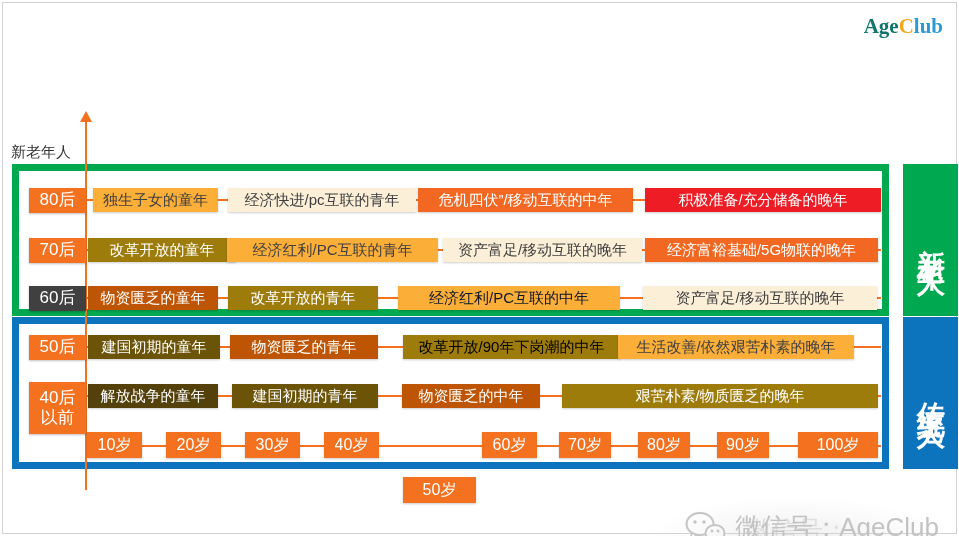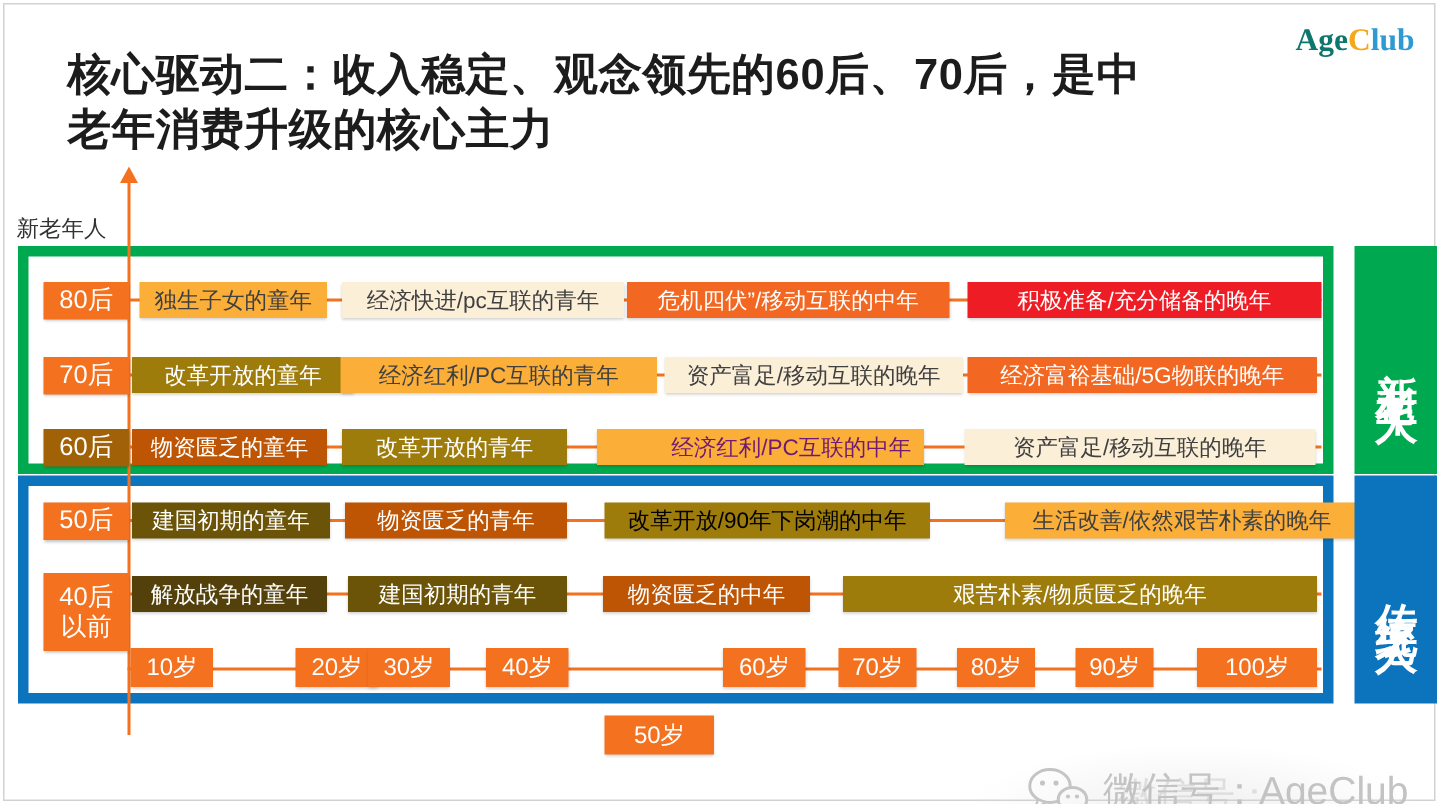--- a/index.html
+++ b/index.html
@@ -46,24 +46,20 @@
   .wm-textwrap{position:relative;font-size:26px;color:#c3c3c3;}
   .wm-text{position:relative;}
   .wm-text.ghost{position:absolute;left:10px;top:3px;opacity:.45;}
 </style>
 </head>
 <body>
 
 <div class="slide">
   <div class="frame"></div>
 
-  <div class="title">
-    <div>核心驱动二：收入稳定、观念领先的60后、70后，是中</div>
-    <div>老年消费升级的核心主力</div>
-  </div>
 
   <div class="logo">
     <span style="color: #0f766e;">Age</span><span style="color: rgb(245, 168, 28);">C</span><span style="color: rgb(46, 154, 211);">lub</span>
   </div>
 
   <div class="axis-caption">新老年人</div>
 
   <div class="vaxis-arrow"></div>
   <div class="vaxis" style="background: rgb(244, 113, 31);"></div>
 
@@ -81,47 +77,47 @@
       <div class="era-box" style="top: 188px; left: 645px; width: 236px; background: rgb(238, 28, 37); color: rgb(255, 255, 255);">积极准备/充分储备的晚年</div>
       <div class="connector" style="top: 249px; background: rgb(244, 113, 31);"></div>
       <div class="gen-label" style="top: 238px; height: 25px; background: rgb(244, 113, 31);">
         <div>70后</div>
       </div>
       <div class="era-box" style="top: 238px; left: 88px; width: 148px; background: rgb(158, 124, 12); color: rgb(255, 255, 255);">改革开放的童年</div>
       <div class="era-box" style="top: 238px; left: 227px; width: 211px; background: rgb(251, 174, 56); color: rgb(64, 64, 64);">经济红利/PC互联的青年</div>
       <div class="era-box" style="top: 238px; left: 443px; width: 199px; background: rgb(252, 239, 216); color: rgb(64, 64, 64);">资产富足/移动互联的晚年</div>
       <div class="era-box" style="top: 238px; left: 645px; width: 233px; background: rgb(242, 104, 34); color: rgb(255, 255, 255);">经济富裕基础/5G物联的晚年</div>
       <div class="connector" style="top: 297px; background: rgb(244, 113, 31);"></div>
-      <div class="gen-label" style="top: 286px; height: 25px; background: #a16207;">
+      <div class="gen-label" style="top: 286px; height: 25px; background: #404040;">
         <div>60后</div>
       </div>
       <div class="era-box" style="top: 286px; left: 88px; width: 130px; background: rgb(189, 85, 4); color: rgb(255, 255, 255); text-align: right;">物资匮乏的童年</div>
       <div class="era-box" style="top: 286px; left: 228px; width: 150px; background: rgb(158, 124, 12); color: rgb(255, 255, 255);">改革开放的青年</div>
-      <div class="era-box" style="top: 286px; left: 398px; width: 177px; background: rgb(251, 174, 56); color: #701a75; padding-left: 41px;">经济红利/PC互联的中年</div>
+      <div class="era-box" style="top: 286px; left: 398px; width: 222px; background: rgb(251, 174, 56); color: #0f172a;">经济红利/PC互联的中年</div>
       <div class="era-box" style="top: 286px; left: 643px; width: 234px; background: rgb(252, 239, 216); color: rgb(64, 64, 64);">资产富足/移动互联的晚年</div>
       <div class="connector" style="top: 346px; background: rgb(244, 113, 31);"></div>
       <div class="gen-label" style="top: 335px; height: 25px; background: rgb(244, 113, 31);">
         <div>50后</div>
       </div>
       <div class="era-box" style="top: 335px; left: 88px; width: 132px; background: rgb(107, 84, 7); color: rgb(255, 255, 255);">建国初期的童年</div>
       <div class="era-box" style="top: 335px; left: 230px; width: 148px; background: rgb(189, 85, 4); color: rgb(255, 255, 255);">物资匮乏的青年</div>
       <div class="era-box" style="top: 335px; left: 403px; width: 217px; background: rgb(158, 124, 12); color: #000000;">改革开放/90年下岗潮的中年</div>
-      <div class="era-box" style="top: 335px; left: 670px; width: 236px; background: rgb(251, 174, 56); color: rgb(64, 64, 64);">生活改善/依然艰苦朴素的晚年</div>
+      <div class="era-box" style="top: 335px; left: 618px; width: 236px; background: rgb(251, 174, 56); color: rgb(64, 64, 64);">生活改善/依然艰苦朴素的晚年</div>
       <div class="connector" style="top: 395px; background: rgb(244, 113, 31);"></div>
       <div class="gen-label" style="top: 382px; height: 52px; background: rgb(244, 113, 31);">
         <div>40后</div>
         <div>以前</div>
       </div>
       <div class="era-box" style="top: 384px; left: 88px; width: 130px; background: rgb(83, 64, 11); color: rgb(255, 255, 255);">解放战争的童年</div>
       <div class="era-box" style="top: 384px; left: 232px; width: 146px; background: rgb(107, 84, 7); color: rgb(255, 255, 255);">建国初期的青年</div>
       <div class="era-box" style="top: 384px; left: 402px; width: 138px; background: rgb(189, 85, 4); color: rgb(255, 255, 255);">物资匮乏的中年</div>
       <div class="era-box" style="top: 384px; left: 562px; width: 316px; background: rgb(158, 124, 12); color: rgb(255, 255, 255);">艰苦朴素/物质匮乏的晚年</div>
       <div class="connector" style="top: 445px; background: rgb(244, 113, 31);"></div>
       <div class="age-tick" style="left: 87px; width: 55px; background: rgb(244, 113, 31);">10岁</div>
-      <div class="age-tick" style="left: 166px; width: 55px; background: rgb(244, 113, 31); margin-left: 31px;">20岁</div>
+      <div class="age-tick" style="left: 166px; width: 55px; background: rgb(244, 113, 31);">20岁</div>
       <div class="age-tick" style="left: 245px; width: 55px; background: rgb(244, 113, 31);">30岁</div>
       <div class="age-tick" style="left: 324px; width: 55px; background: rgb(244, 113, 31);">40岁</div>
       <div class="age-tick" style="left: 403px; width: 73px; background: rgb(244, 113, 31); margin-top: 45px;">50岁</div>
       <div class="age-tick" style="left: 482px; width: 55px; background: rgb(244, 113, 31);">60岁</div>
       <div class="age-tick" style="left: 559px; width: 52px; background: rgb(244, 113, 31);">70岁</div>
       <div class="age-tick" style="left: 638px; width: 52px; background: rgb(244, 113, 31);">80岁</div>
       <div class="age-tick" style="left: 717px; width: 52px; background: rgb(244, 113, 31);">90岁</div>
       <div class="age-tick" style="left: 798px; width: 80px; background: rgb(244, 113, 31);">100岁</div>
     </div>
 

